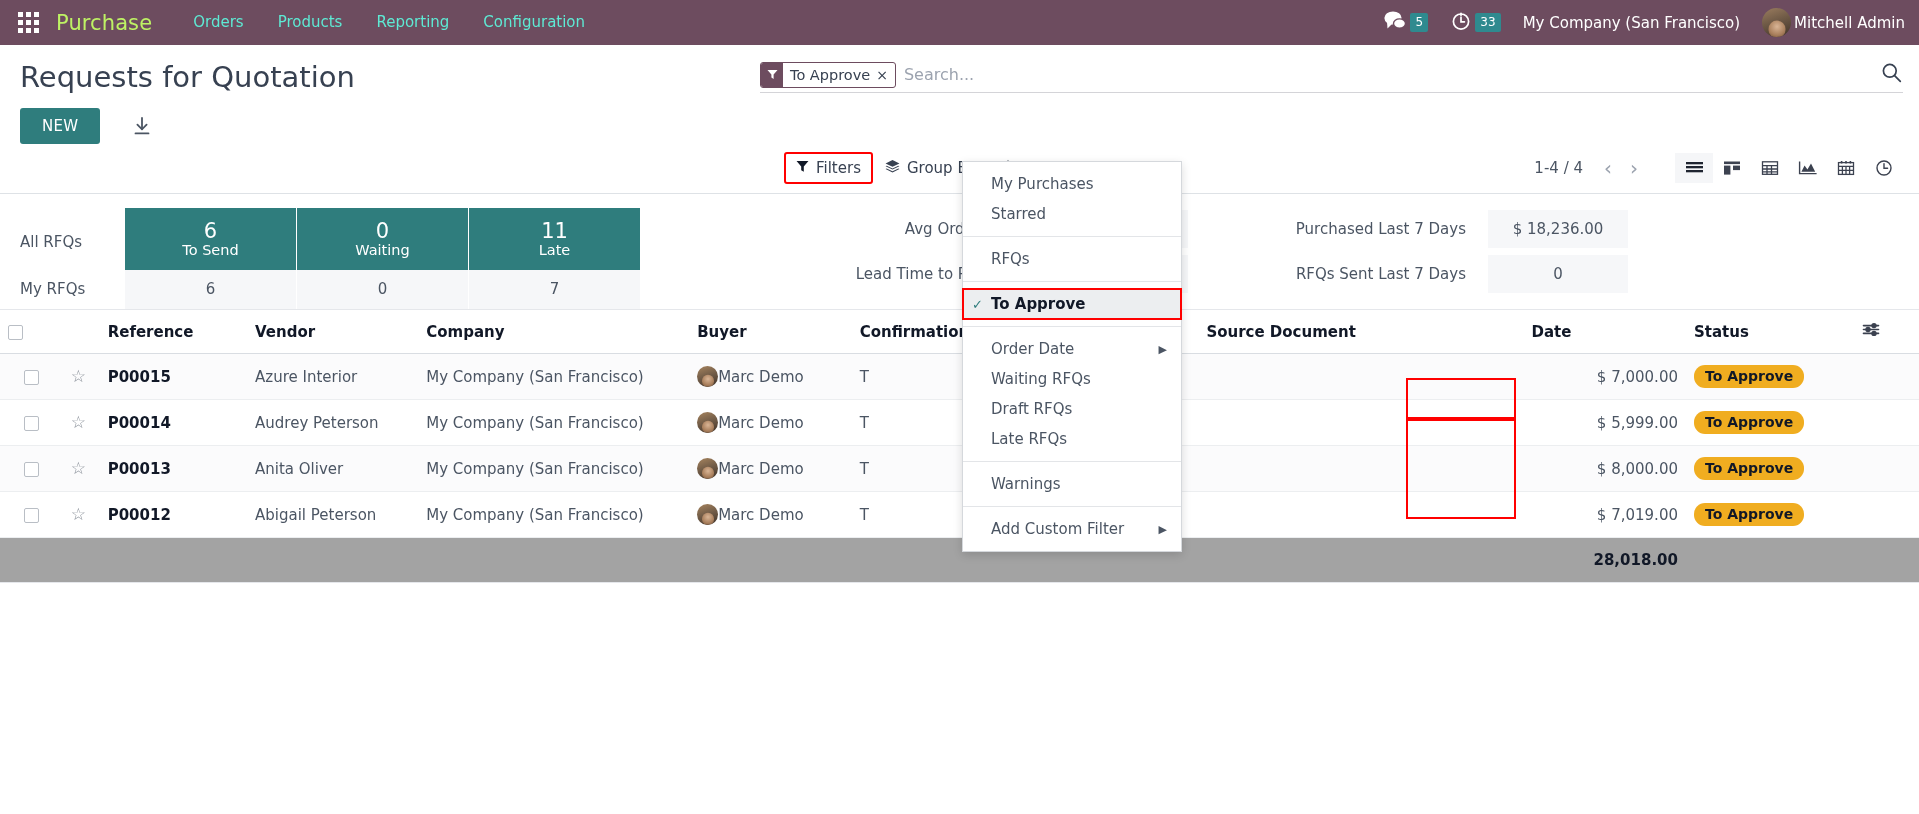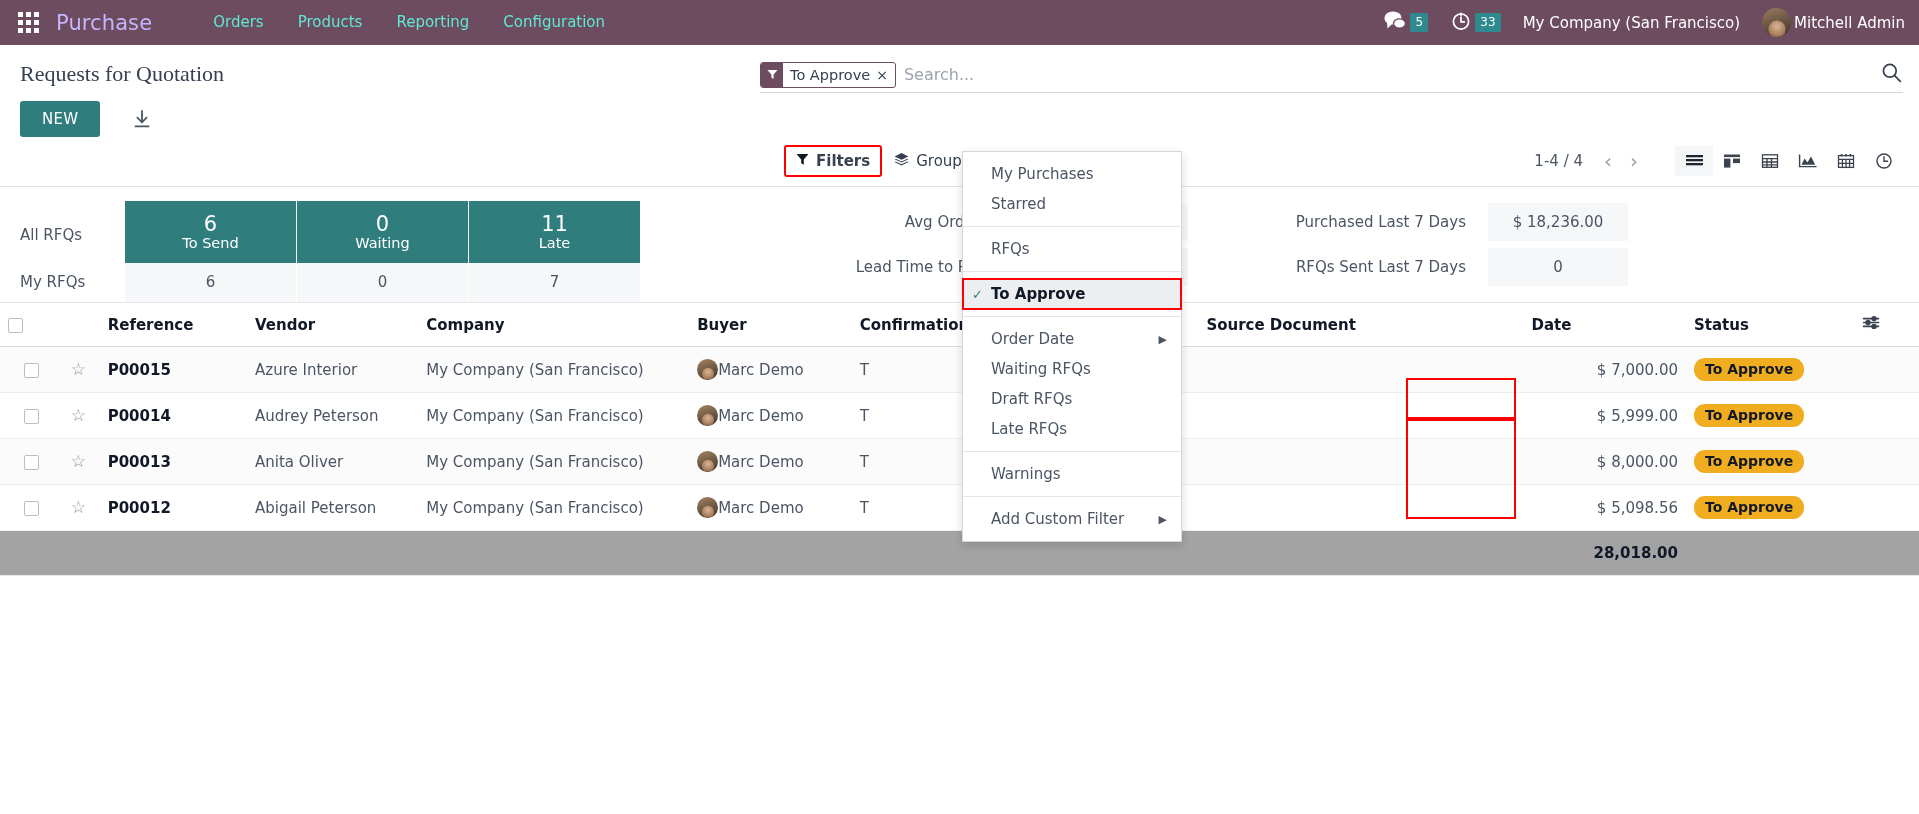--- a/index.html
+++ b/index.html
@@ -17,21 +17,21 @@
   
   .navbar {
     height:45px; background:#6d4c5f;
     display:flex; align-items:center;
     color:#ffffff; padding:0 14px 0 0;
     position:relative; z-index:60;
   }
   .apps-grid { width:56px; display:flex; align-items:center; justify-content:center; cursor:pointer; }
   .apps-grid .g { display:grid; grid-template-columns:repeat(3,5px); grid-template-rows:repeat(3,5px); gap:3px; }
   .apps-grid .g i { background:#ffffff; display:block; width:5px; height:5px; }
-  .brand { font-size:21px; font-weight:500; letter-spacing:.1px; margin-right:44px; color:#c4b5fd;text-align:center; }
+  .brand { font-size:21px; font-weight:500; letter-spacing:.1px; margin-right:24px; color:#bef264;text-align:center; }
   .navitem { font-size:15px; padding:7px 17px; line-height:45px; color:#5eead4; cursor:pointer; white-space:nowrap; }
   .nav-right { margin-left:auto; display:flex; align-items:center; gap:22px; }
   .nav-ic { display:flex; align-items:center; gap:3px; cursor:pointer; position:relative; }
   .badge-sq {
     background:#2f8a8f; color:#fff; font-size:12px; line-height:1;
     padding:3px 5px 4px; border-radius:2px; min-width:18px; text-align:center;
   }
   .company-name { font-size:15px; color:#fff; cursor:pointer; white-space:nowrap; }
   .avatar {
     width:29px; height:29px; border-radius:50%; overflow:hidden; display:inline-block;
@@ -42,21 +42,21 @@
     content:""; position:absolute; left:50%; top:55%; width:17px; height:17px;
     transform:translate(-50%,-20%); border-radius:50% 50% 45% 45%;
     background:radial-gradient(circle at 50% 35%, #d9b596 0%, #a97f5c 60%, #6d4f38 100%);
   }
   .user-name { font-size:15px; color:#fff; cursor:pointer; white-space:nowrap; }
 
   
   .cp { background:#fff; border-bottom:1px solid #dee2e6; position:relative; }
   .cp-top { display:flex; align-items:flex-start; padding:14px 16px 0 20px; }
   .cp-left { min-width:740px; }
-  .page-title { font-size:22px; font-weight:400; color:#374151; line-height:1; margin:4px 0 0 0;font-family:Liberation Serif, serif; }
+  .page-title { font-size:29px; font-weight:400; color:#374151; line-height:1; margin:4px 0 0 0; }
   .btn-row { margin-top:16px; display:flex; align-items:center; gap:32px; }
   .btn-new {
     background:#2f7d7d; color:#fff; border:0; border-radius:3px;
     font-size:15px; padding:9px 22px; cursor:pointer; letter-spacing:.3px;
     font-family:"DejaVu Sans", sans-serif;
   }
   .icon-dl { width:20px; height:22px; cursor:pointer; display:inline-block; color:#4b5563; }
 
   
   .cp-search { flex:1; padding-left:0; }
@@ -78,21 +78,21 @@
   .search-input::placeholder { color:#9ca3af; }
   .search-mag { width:22px; color:#374151; cursor:pointer; flex:0 0 auto; margin-left:6px; }
 
   .cp-bottom { display:flex; align-items:center; padding:9px 16px 10px 20px; }
   .cp-bottom-left { min-width:765px; }
   .cp-tools { display:flex; align-items:center; gap:2px; position:relative; }
   .tool {
     display:flex; align-items:center; gap:7px; font-size:15px; color:#374151;
     padding:6px 11px; cursor:pointer; border-radius:2px; white-space:nowrap;
   }
-  .tool.hl { outline:2px solid #ff0000; outline-offset:-1px; font-weight:700; }
+  .tool.hl { outline:2px solid #ff0000; outline-offset:-1px; font-weight:400; }
   .pager { margin-left:auto; display:flex; align-items:center; gap:4px; }
   .pager-txt { font-size:15px; color:#4b5563; margin-right:10px; white-space:nowrap; }
   .chev { width:22px; height:26px; display:flex; align-items:center; justify-content:center; color:#9ca3af; cursor:pointer; font-size:20px; }
   .views { display:flex; align-items:center; margin-left:30px; }
   .view-btn {
     width:38px; height:30px; display:flex; align-items:center; justify-content:center;
     color:#3c4250; cursor:pointer;
   }
   .view-btn.active { background:#f5f6f8; }
 
@@ -169,21 +169,21 @@
     padding:3px 11px 4px; font-size:14px; font-weight:700; white-space:nowrap;
   }
   .total-row td { border-bottom:1px solid #e5e7eb; background:#a3a3a3; font-weight:700; color:#111827; padding:13px 8px; }
   .opt-ic { color:#3c4250; cursor:pointer; }
 
   
   .ann { position:absolute; border:2px solid #ff0000; pointer-events:none; z-index:40; }
 
   
   .dropdown {
-    position:absolute; left:962px; top:151px; width:220px; background:#fff;
+    position:absolute; left:962px; top:161px; width:220px; background:#fff;
     border:1px solid #d5d8dc; box-shadow:0 3px 9px rgba(0,0,0,.14);
     z-index:50; padding:0; font-size:15px;
   }
   .dd-sec { padding:7px 0; border-bottom:1px solid #e3e5e8; }
   .dd-sec:last-child { border-bottom:0; }
   .dd-item {
     display:flex; align-items:center; padding:6px 14px 6px 28px; color:#4b5563;
     cursor:pointer; position:relative; white-space:nowrap;
   }
   .dd-item.checked { background:#eceef0; color:#111827; font-weight:700; outline:2px solid #ff0000; outline-offset:-1px; }
@@ -532,21 +532,21 @@
       <td class="c-conf date-warn">T</td>
       <td class="c-act">
         <span class="clock-ic">
           <svg width="18" height="18" viewBox="0 0 18 18" fill="none" stroke="#b07d1a" stroke-width="1.5">
             <circle cx="9" cy="9" r="7"></circle>
               <path d="M9 4.8 V9.3 H12.4" stroke-linecap="round"></path>
           </svg>
         </span>
       </td>
       <td class="c-src"></td>
-      <td class="c-total">$ 5,098.56</td>
+      <td class="c-total">$ 7,019.00</td>
       <td class="c-status"><span class="badge-approve">To Approve</span></td>
       <td class="c-gear"></td>
     </tr>
     <tr class="total-row">
       <td class="c-check"></td>
       <td class="c-star"></td>
       <td class="c-ref"></td>
       <td class="c-vendor"></td>
       <td class="c-company"></td>
       <td class="c-buyer"></td>

